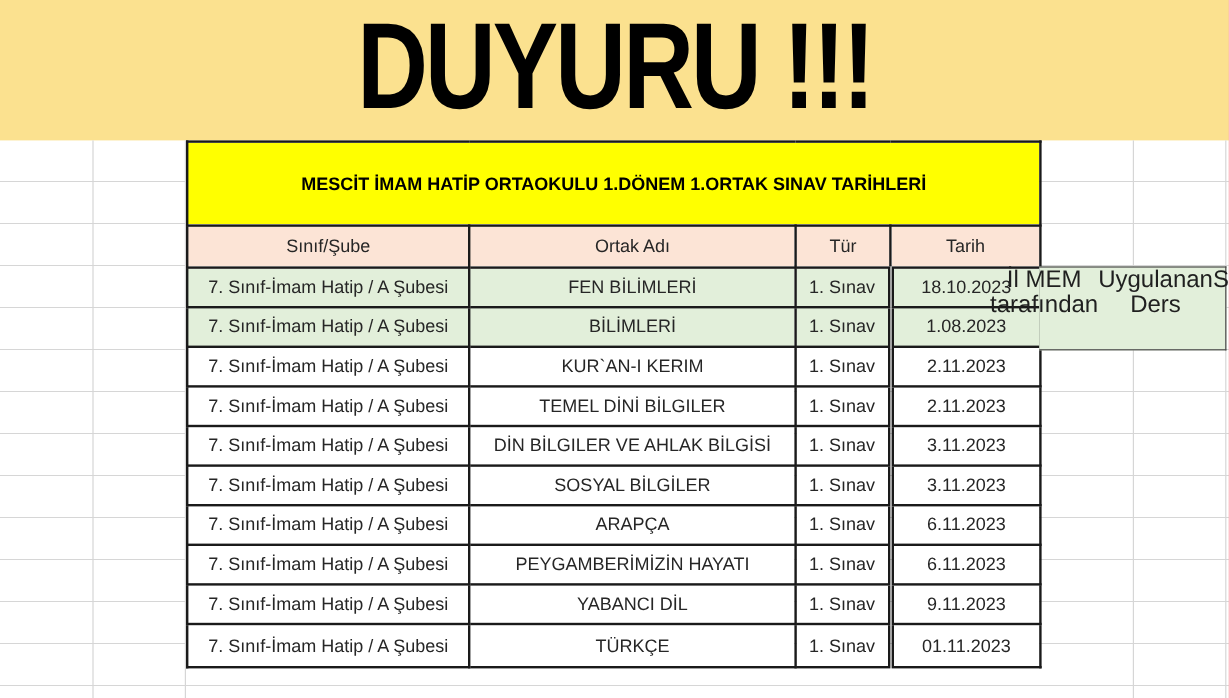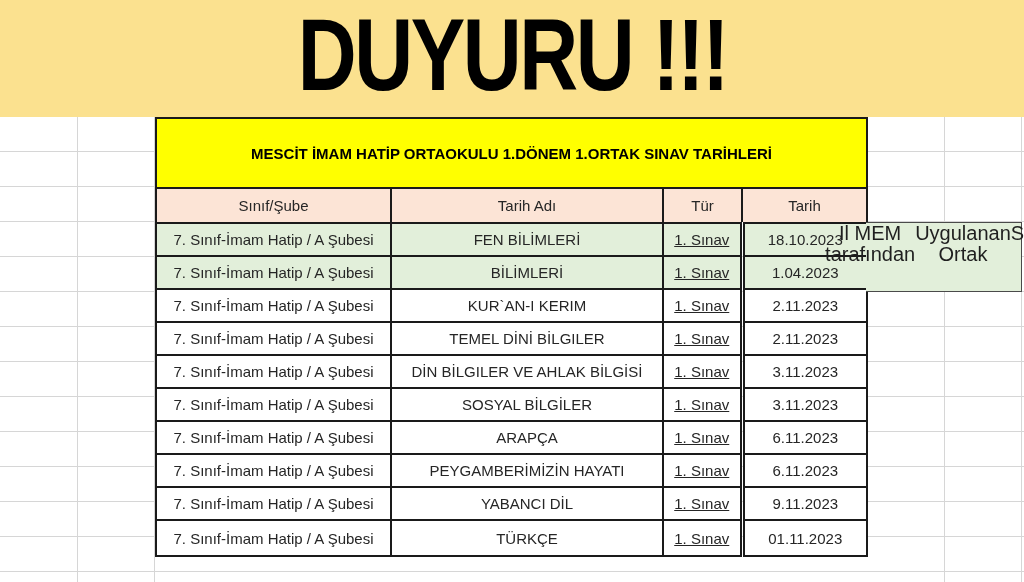--- a/index.html
+++ b/index.html
@@ -39,21 +39,21 @@
     padding:0; font-size:15px; color:#262626; overflow:hidden; white-space:nowrap;
   }
   .title-cell {
     background:var(--title-bg,#FFFF00) !important;
     font-weight:700; font-size:19px; color:#000 !important; height:68px;
   }
   .header-row td { background:var(--header-bg,#FCE4D6); height:33px; }
   .data-row td { height:31px; background:#ffffff; }
   .data-row:last-child td { height:34px; }
   .data-row.hl td { background:var(--hl-bg,#E2EFDA); }
-  .data-row td.c-type { border-right:5px double #1a1a1a;text-decoration:underline; }
+  .data-row td.c-type { border-right:5px double #1a1a1a; }
 
   
   .note {
     position:absolute; left:866px; top:222px; width:156px; height:70px;
     box-sizing:border-box; background:var(--hl-bg,#E2EFDA);
     border:1px solid #4a4a4a; border-left:none;
     display:flex; justify-content:center;
     text-align:center; font-size:20px; line-height:21px; color:#1f1f1f;
   }
 </style>
@@ -79,35 +79,35 @@
         <col style="width:272px">
       <col style="width:79px">
         <col style="width:125px">
     </colgroup>
     <tbody id="table-body">
       <tr>
         <td class="title-cell" colspan="4">MESCİT İMAM HATİP ORTAOKULU 1.DÖNEM 1.ORTAK SINAV TARİHLERİ</td>
       </tr>
       <tr class="header-row">
         <td>Sınıf/Şube</td>
-        <td>Tarih Adı</td>
+        <td>Ortak Adı</td>
         <td>Tür</td>
         <td>Tarih</td>
       </tr>
     <tr class="data-row hl">
       <td class="c-class">7. Sınıf-İmam Hatip / A Şubesi</td>
       <td class="c-course">FEN BİLİMLERİ</td>
       <td class="c-type">1. Sınav</td>
       <td class="c-date">18.10.2023</td>
     </tr>
         <tr class="data-row hl">
       <td class="c-class">7. Sınıf-İmam Hatip / A Şubesi</td>
       <td class="c-course">BİLİMLERİ</td>
       <td class="c-type">1. Sınav</td>
-      <td class="c-date">1.04.2023</td>
+      <td class="c-date">1.08.2023</td>
     </tr>
         <tr class="data-row">
       <td class="c-class">7. Sınıf-İmam Hatip / A Şubesi</td>
       <td class="c-course">KUR`AN-I KERIM</td>
       <td class="c-type">1. Sınav</td>
       <td class="c-date">2.11.2023</td>
     </tr>
         <tr class="data-row">
       <td class="c-class">7. Sınıf-İmam Hatip / A Şubesi</td>
       <td class="c-course">TEMEL DİNİ BİLGILER</td>
@@ -148,17 +148,17 @@
       <td class="c-class">7. Sınıf-İmam Hatip / A Şubesi</td>
       <td class="c-course">TÜRKÇE</td>
       <td class="c-type">1. Sınav</td>
       <td class="c-date">01.11.2023</td>
     </tr>
       </tbody>
   </table>
 
   <div class="note">
     <span>İl MEM tarafından</span>
-    <span>Uygulanan Ortak</span>
+    <span>Uygulanan Ders</span>
     <span>Sınav</span>
   </div>
 
 </div>
 
 </body></html>

